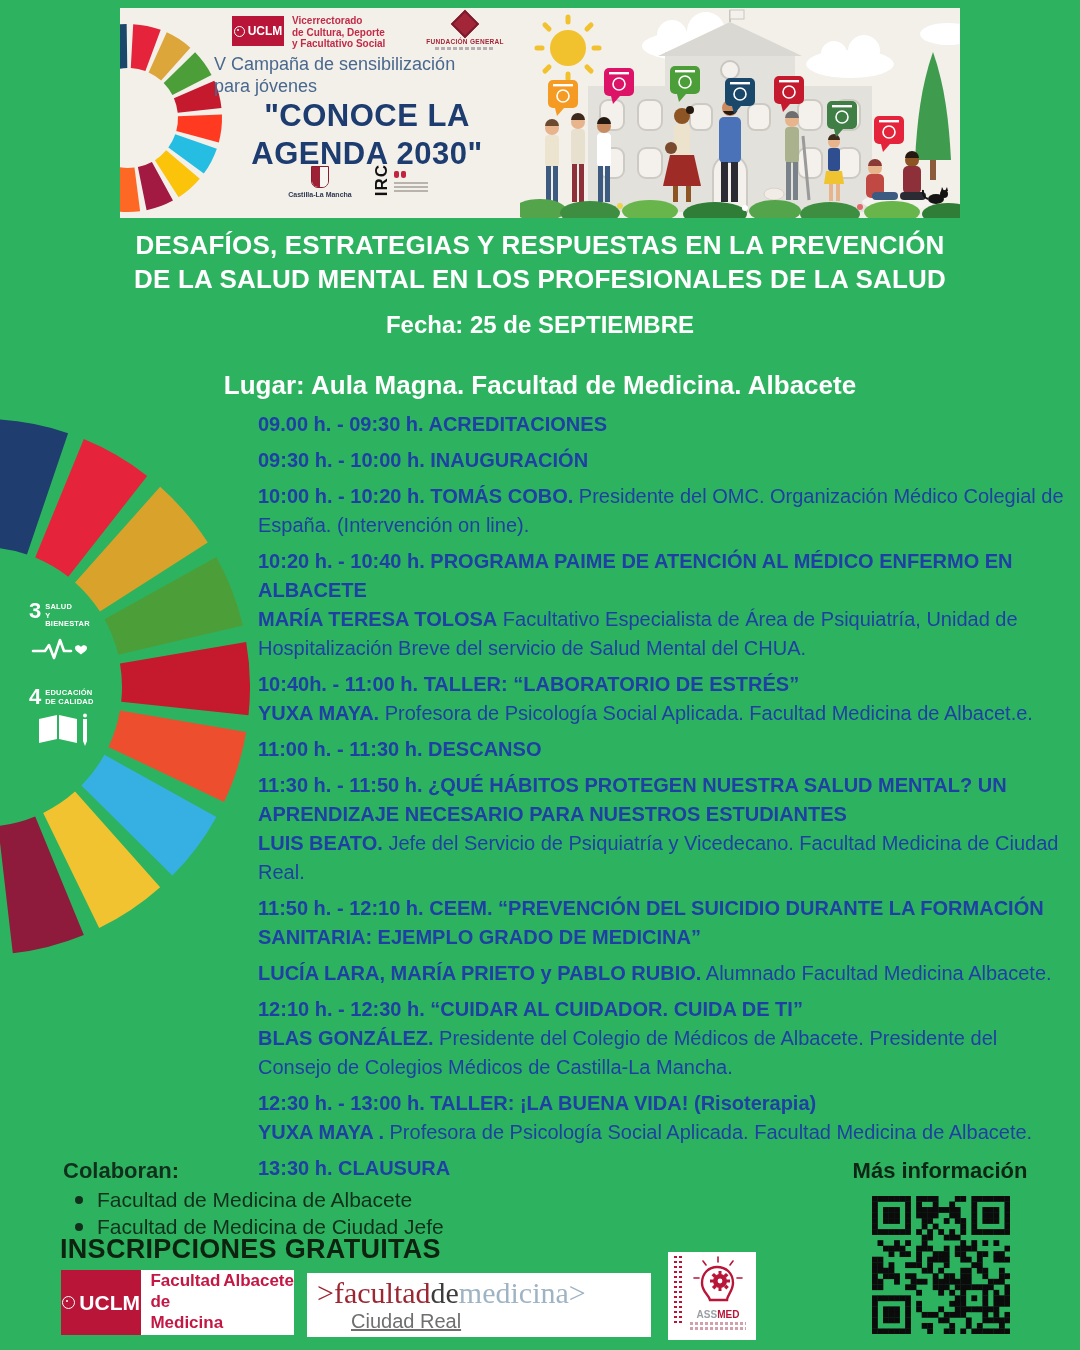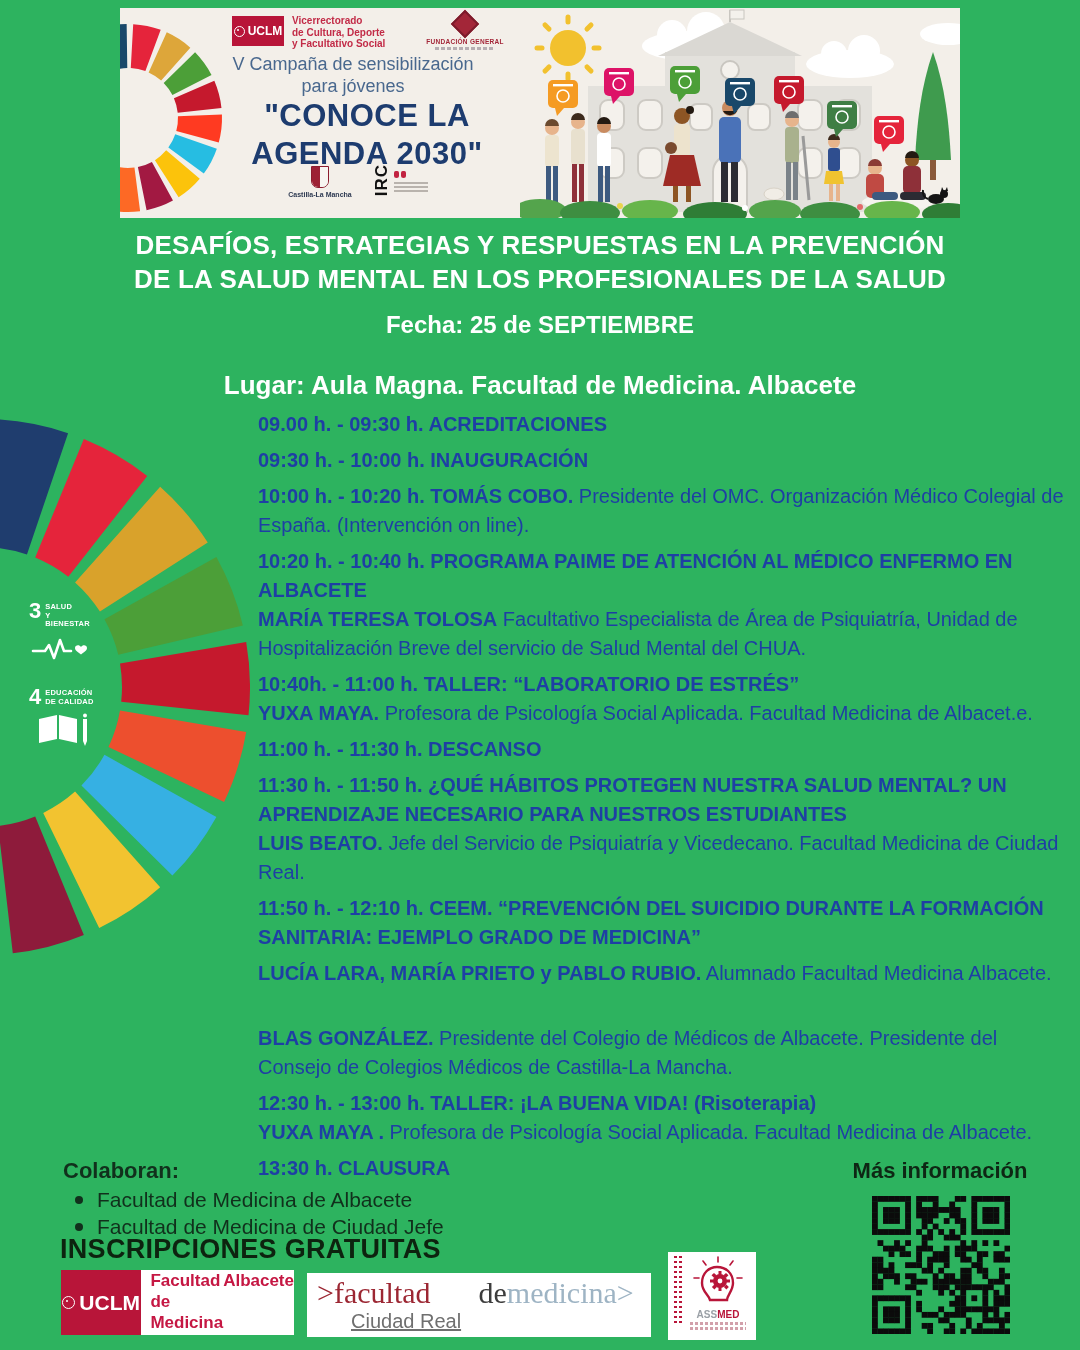--- a/index.html
+++ b/index.html
@@ -12,21 +12,21 @@
   .banner svg.wheel-mini{position:absolute;left:0;top:0;}
   .uclm-box{position:absolute;left:112px;top:8px;width:52px;height:30px;background:#b81539;color:#fff;
     display:flex;align-items:center;justify-content:center;font-weight:bold;font-size:12px;gap:3px;}
   .uclm-sym{display:inline-block;width:9px;height:9px;border:1.5px solid #fff;border-radius:50%;position:relative;}
   .uclm-sym::after{content:"";position:absolute;left:2.5px;top:2.5px;width:2px;height:2px;background:#fff;border-radius:50%;}
   .vicer{position:absolute;left:172px;top:7px;color:#c22b47;font-size:10px;line-height:11.5px;font-weight:bold;}
   .fund{position:absolute;left:300px;top:6px;width:90px;text-align:center;}
   .fund-diamond{width:16px;height:16px;margin:0 auto;background:#a32638;transform:rotate(45deg);border:2px solid #7d1b2b;}
   .fund-label{color:#a32638;font-size:6.5px;font-weight:bold;margin-top:4px;letter-spacing:.3px;}
   .fund-sub{height:3px;width:60px;margin:2px auto 0;background:repeating-linear-gradient(90deg,#b7aeb2 0 4px,transparent 4px 6px);}
-  .campaign{position:absolute;left:72px;width:322px;text-align:center;color:#49688e;font-size:18px;}
+  .campaign{position:absolute;left:94px;width:322px;text-align:left;color:#49688e;font-size:18px;}
   .campaign.l1{top:46px;} .campaign.l2{top:68px;}
   .quote{position:absolute;left:66px;width:362px;text-align:center;color:#1d3c6f;font-weight:bold;font-size:31px;letter-spacing:.5px;}
   .quote.l1{top:90px;} .quote.l2{top:128px;}
   .clm{position:absolute;left:158px;top:158px;width:84px;text-align:center;}
   .clm-shield{width:16px;height:20px;margin:0 auto;border:1px solid #8c1d2f;border-radius:0 0 7px 7px;overflow:hidden;display:flex;}
   .clm-shield i{flex:1;display:block;} .clm-shield i.r{background:#9d2235;} .clm-shield i.w{background:#f7f5f1;}
   .clm-label{font-size:7px;color:#2e3a52;font-weight:bold;margin-top:3px;}
   .irc{position:absolute;left:252px;top:156px;height:52px;display:flex;align-items:flex-start;}
   .irc-txt{writing-mode:vertical-rl;transform:rotate(180deg);font-weight:800;font-size:17px;color:#111;letter-spacing:1px;}
   .irc-marks{margin-left:2px;}
@@ -64,21 +64,21 @@
   .masinfo{left:830px;top:1158px;width:220px;text-align:center;color:#0e2714;font-weight:800;font-size:22px;}
   svg.qr{left:872px;top:1196px;}
 
   .uclm-footer{left:61px;top:1270px;width:233px;height:65px;background:#fff;display:flex;}
   .uclm-footer .red{width:88px;background:#b81539;color:#fff;display:flex;align-items:center;justify-content:center;gap:4px;font-weight:800;font-size:21px;}
   .uclm-footer .red .uclm-sym{width:11px;height:11px;}
   .uclm-footer .txt{flex:1;display:flex;justify-content:center;padding-left:9px;color:#c51743;font-weight:bold;font-size:17px;line-height:21px;}
 
   .fmed{left:307px;top:1273px;width:344px;height:64px;background:#fff;box-sizing:border-box;padding:4px 0 0 10px;}
   .fmed .mark{font-family:"Liberation Serif", serif;font-size:30px;line-height:32px;white-space:nowrap;}
-  .fmed .mar{color:#9c2733;} .fmed .drk{color:#3c3c3c;margin-left:48px;} .fmed .lgt{color:#9eb4c4;}
+  .fmed .mar{color:#9c2733;} .fmed .drk{color:#3c3c3c;} .fmed .lgt{color:#9eb4c4;}
   .fmed .sub{color:#6f6f6f;font-size:20px;margin-left:34px;margin-top:1px;text-decoration:underline;}
 
   .assmed{left:668px;top:1252px;width:88px;height:88px;background:#fff;box-sizing:border-box;padding:4px 4px 4px 6px;display:flex;}
   .assmed .vcols{width:10px;display:flex;gap:2px;}
   .assmed .vcol{width:3px;height:70px;background:repeating-linear-gradient(#b81539 0 2px,transparent 2px 5px);}
   .assmed .core{flex:1;text-align:center;}
   .assmed .word{font-size:10px;font-weight:800;margin-top:1px;}
   .assmed .word .g{color:#9aa0a6;} .assmed .word .r{color:#b81539;}
   .assmed .tiny{height:3px;width:56px;margin:2px auto 0;background:repeating-linear-gradient(90deg,#d2a0ab 0 3px,transparent 3px 5px);}
 </style>
@@ -370,21 +370,21 @@
   <div class="abs schedule">
       <p><span class="b">09.00 h. - 09:30 h. ACREDITACIONES</span></p>
       <p><span class="b">09:30 h. - 10:00 h. INAUGURACIÓN</span></p>
       <p><span class="b">10:00 h. - 10:20 h. TOMÁS COBO.</span><span class="r"> Presidente del OMC. Organización Médico Colegial de España. (Intervención on line).</span></p>
       <p><span class="b">10:20 h. - 10:40 h. PROGRAMA PAIME DE ATENCIÓN AL MÉDICO ENFERMO EN ALBACETE</span><br><span class="b">MARÍA TERESA TOLOSA</span><span class="r"> Facultativo Especialista de Área de Psiquiatría, Unidad de Hospitalización Breve del servicio de Salud Mental del CHUA.</span></p>
       <p><span class="b">10:40h. - 11:00 h. TALLER: “LABORATORIO DE ESTRÉS”</span><br><span class="b">YUXA MAYA.</span><span class="r"> Profesora de Psicología Social Aplicada. Facultad Medicina de Albacet.e.</span></p>
       <p><span class="b">11:00 h. - 11:30 h. DESCANSO</span></p>
       <p><span class="b">11:30 h. - 11:50 h. ¿QUÉ HÁBITOS PROTEGEN NUESTRA SALUD MENTAL? UN APRENDIZAJE NECESARIO PARA NUESTROS ESTUDIANTES</span><br><span class="b">LUIS BEATO.</span><span class="r"> Jefe del Servicio de Psiquiatría y Vicedecano. Facultad Medicina de Ciudad Real.</span></p>
       <p><span class="b">11:50 h. - 12:10 h. CEEM. “PREVENCIÓN DEL SUICIDIO DURANTE LA FORMACIÓN SANITARIA: EJEMPLO GRADO DE MEDICINA”</span></p>
       <p><span class="b">LUCÍA LARA, MARÍA PRIETO y PABLO RUBIO.</span><span class="r"> Alumnado Facultad Medicina Albacete.</span></p>
-      <p><br><span class="b">BLAS GONZÁLEZ.</span><span class="r"> Presidente del Colegio de Médicos de Albacete. Presidente del Consejo de Colegios Médicos de Castilla-La Mancha.</span></p>
+      <p><span class="b">12:10 h. - 12:30 h. “CUIDAR AL CUIDADOR. CUIDA DE TI”</span><br><span class="b">BLAS GONZÁLEZ.</span><span class="r"> Presidente del Colegio de Médicos de Albacete. Presidente del Consejo de Colegios Médicos de Castilla-La Mancha.</span></p>
       <p><span class="b">12:30 h. - 13:00 h. TALLER: ¡LA BUENA VIDA! (Risoterapia)</span><br><span class="b">YUXA MAYA .</span><span class="r"> Profesora de Psicología Social Aplicada. Facultad Medicina de Albacete.</span></p>
       <p><span class="b">13:30 h. CLAUSURA</span></p>
     </div>
 
   <div class="abs colaboran">Colaboran:</div>
   <div class="abs colab-list">
     <div class="colab-item">
       <span class="dot"></span>
       <span>Facultad de Medicina de Albacete</span>
     </div>

